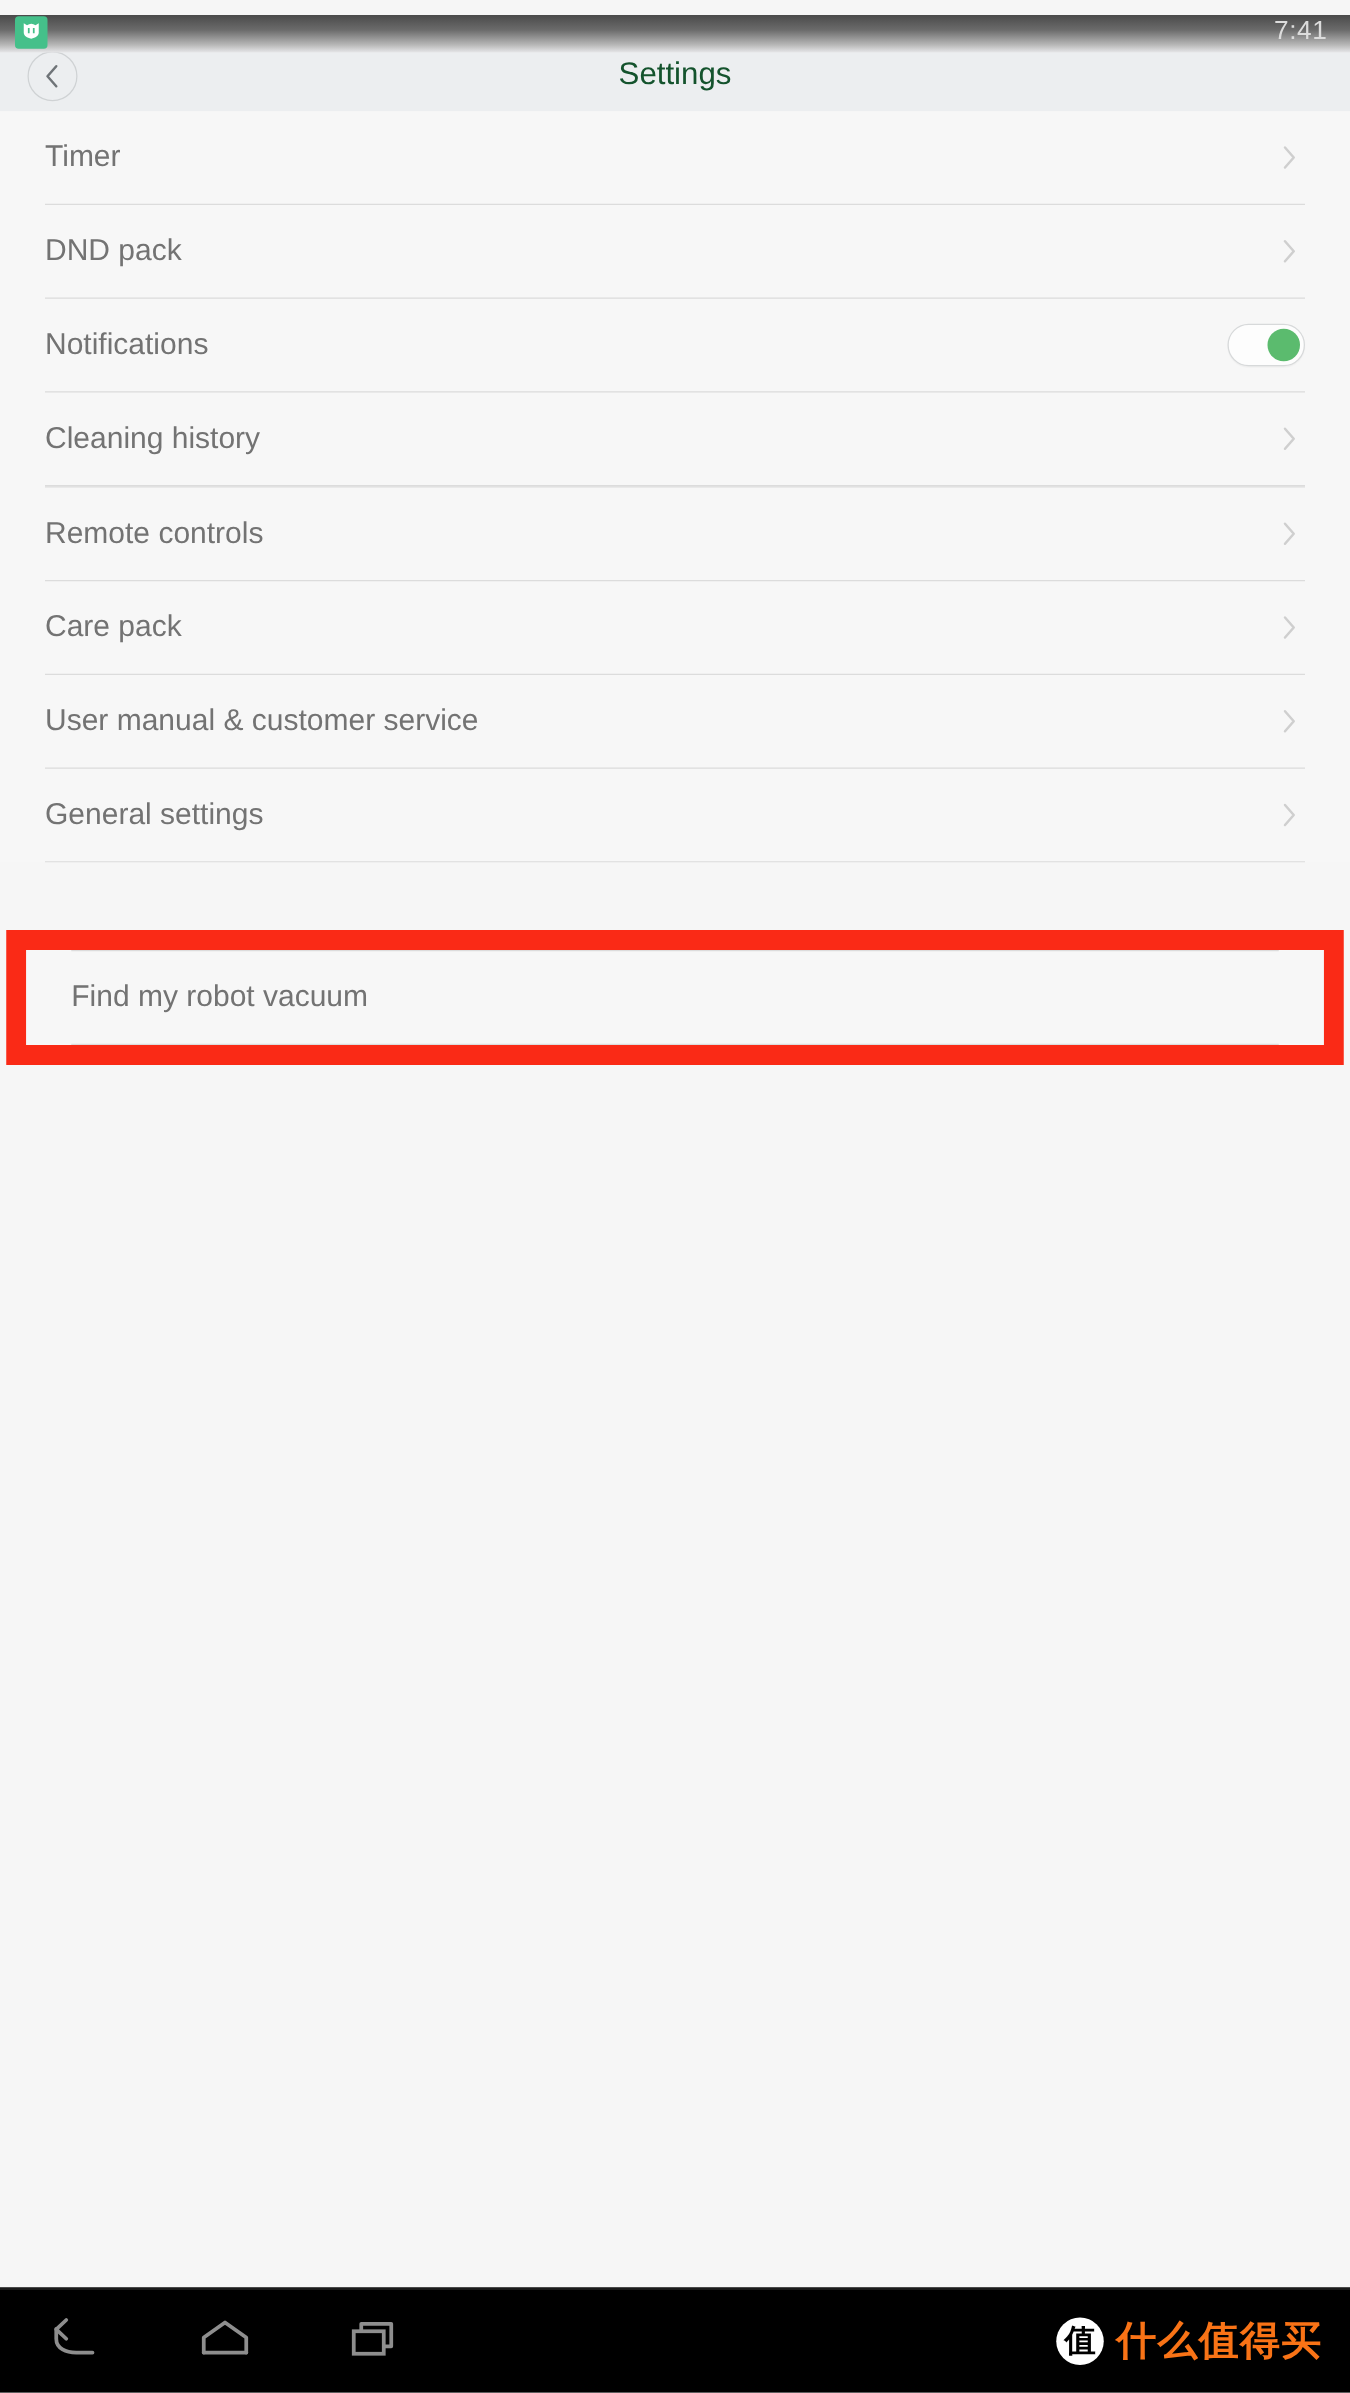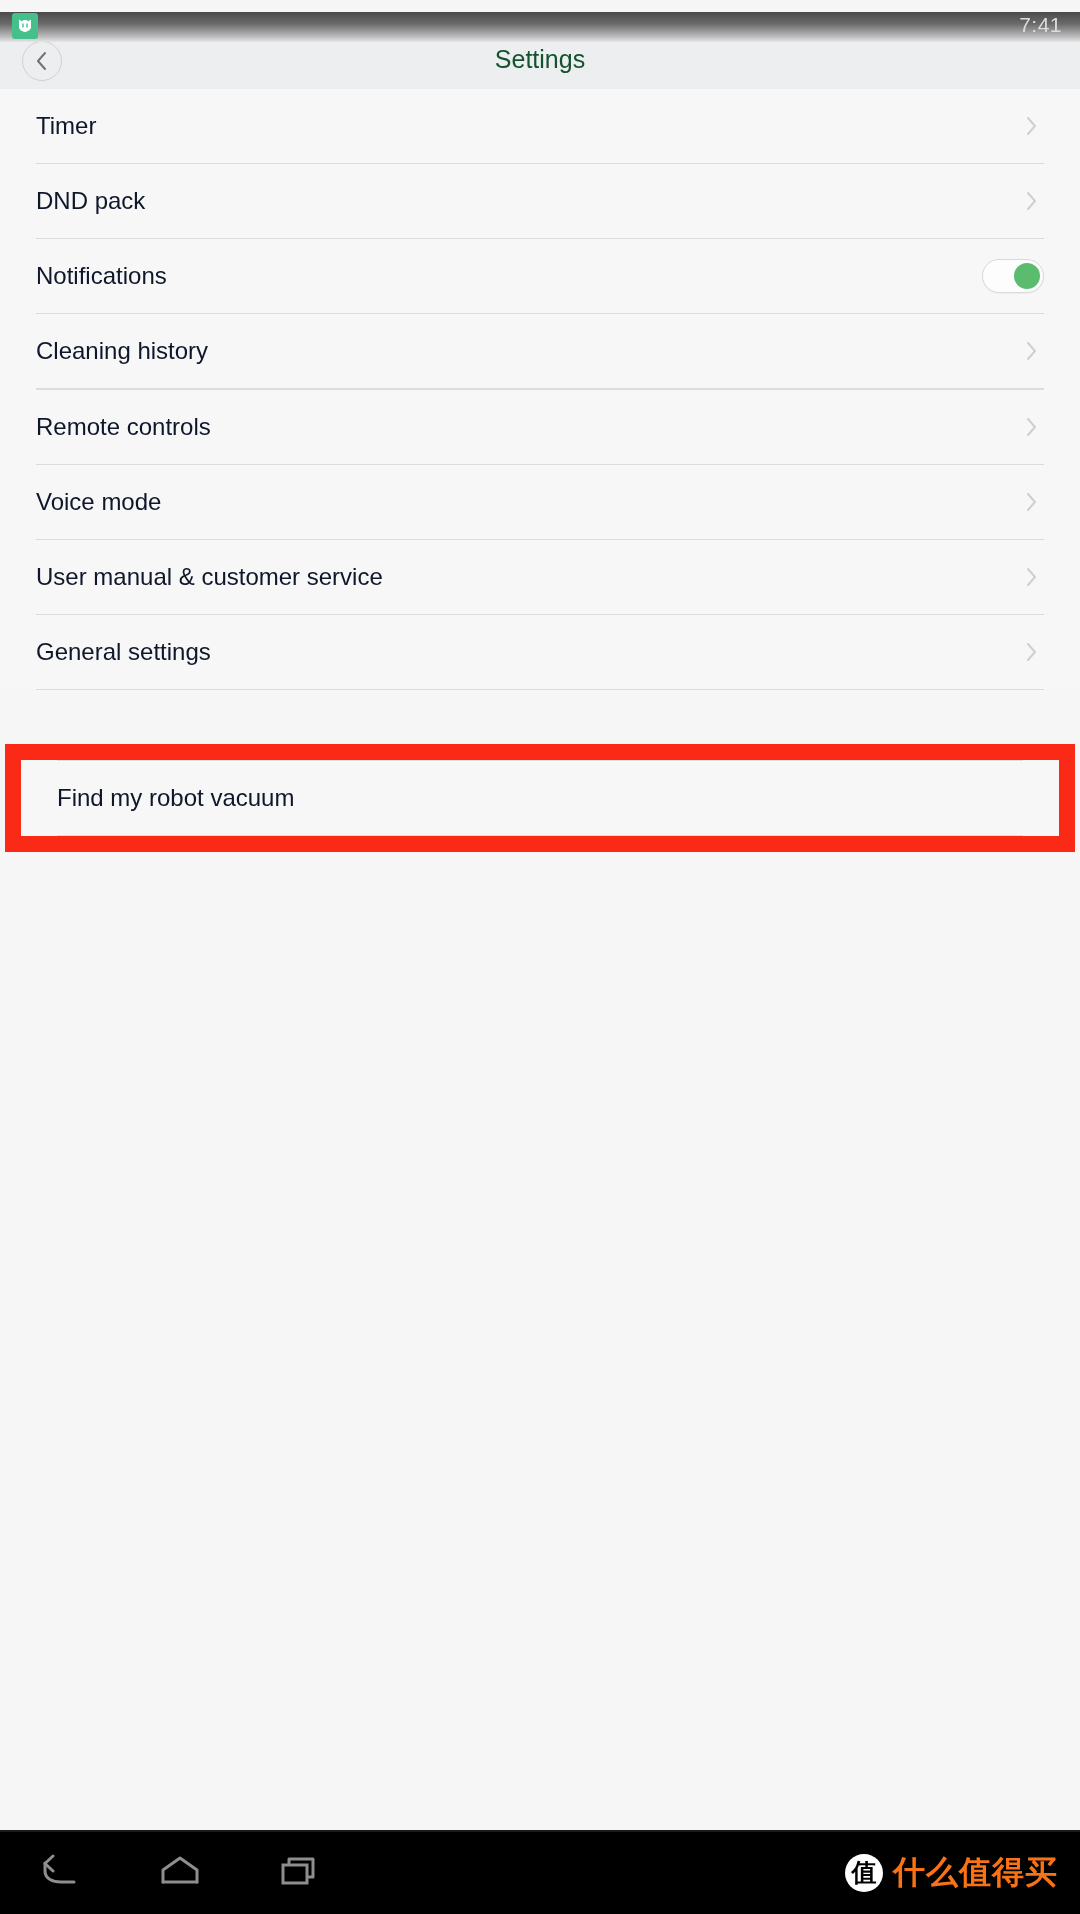--- a/index.html
+++ b/index.html
@@ -104,21 +104,21 @@
     position: relative;
     height: 74px;
     display: flex;
     align-items: center;
     padding-left: 36px;
     padding-right: 36px;
     cursor: pointer;
   }
   .row-label {
     font-size: 24px;
-    color: #0f172a;
+    color: #737373;
     font-family: "Liberation Sans", sans-serif;
     flex: 1;
     white-space: nowrap;
   }
   .divider {
     height: 1px;
     background: #dcdcdc;
     margin-left: 36px;
     margin-right: 36px;
   }
@@ -291,21 +291,21 @@
         <span class="row-label">Remote controls</span>
         <span class="chev">
           <svg width="14" height="22" viewBox="0 0 14 22" aria-hidden="true">
             <polyline points="4,3 11,11 4,19" fill="none" stroke="#cfcfcf" stroke-width="2" stroke-linecap="round" stroke-linejoin="round"></polyline>
           </svg>
         </span>
       </div>
       <div class="divider"></div>
 
       <div class="row">
-        <span class="row-label">Voice mode</span>
+        <span class="row-label">Care pack</span>
         <span class="chev">
           <svg width="14" height="22" viewBox="0 0 14 22" aria-hidden="true">
             <polyline points="4,3 11,11 4,19" fill="none" stroke="#cfcfcf" stroke-width="2" stroke-linecap="round" stroke-linejoin="round"></polyline>
           </svg>
         </span>
       </div>
       <div class="divider"></div>
 
       <div class="row">
         <span class="row-label">User manual &amp; customer service</span>

